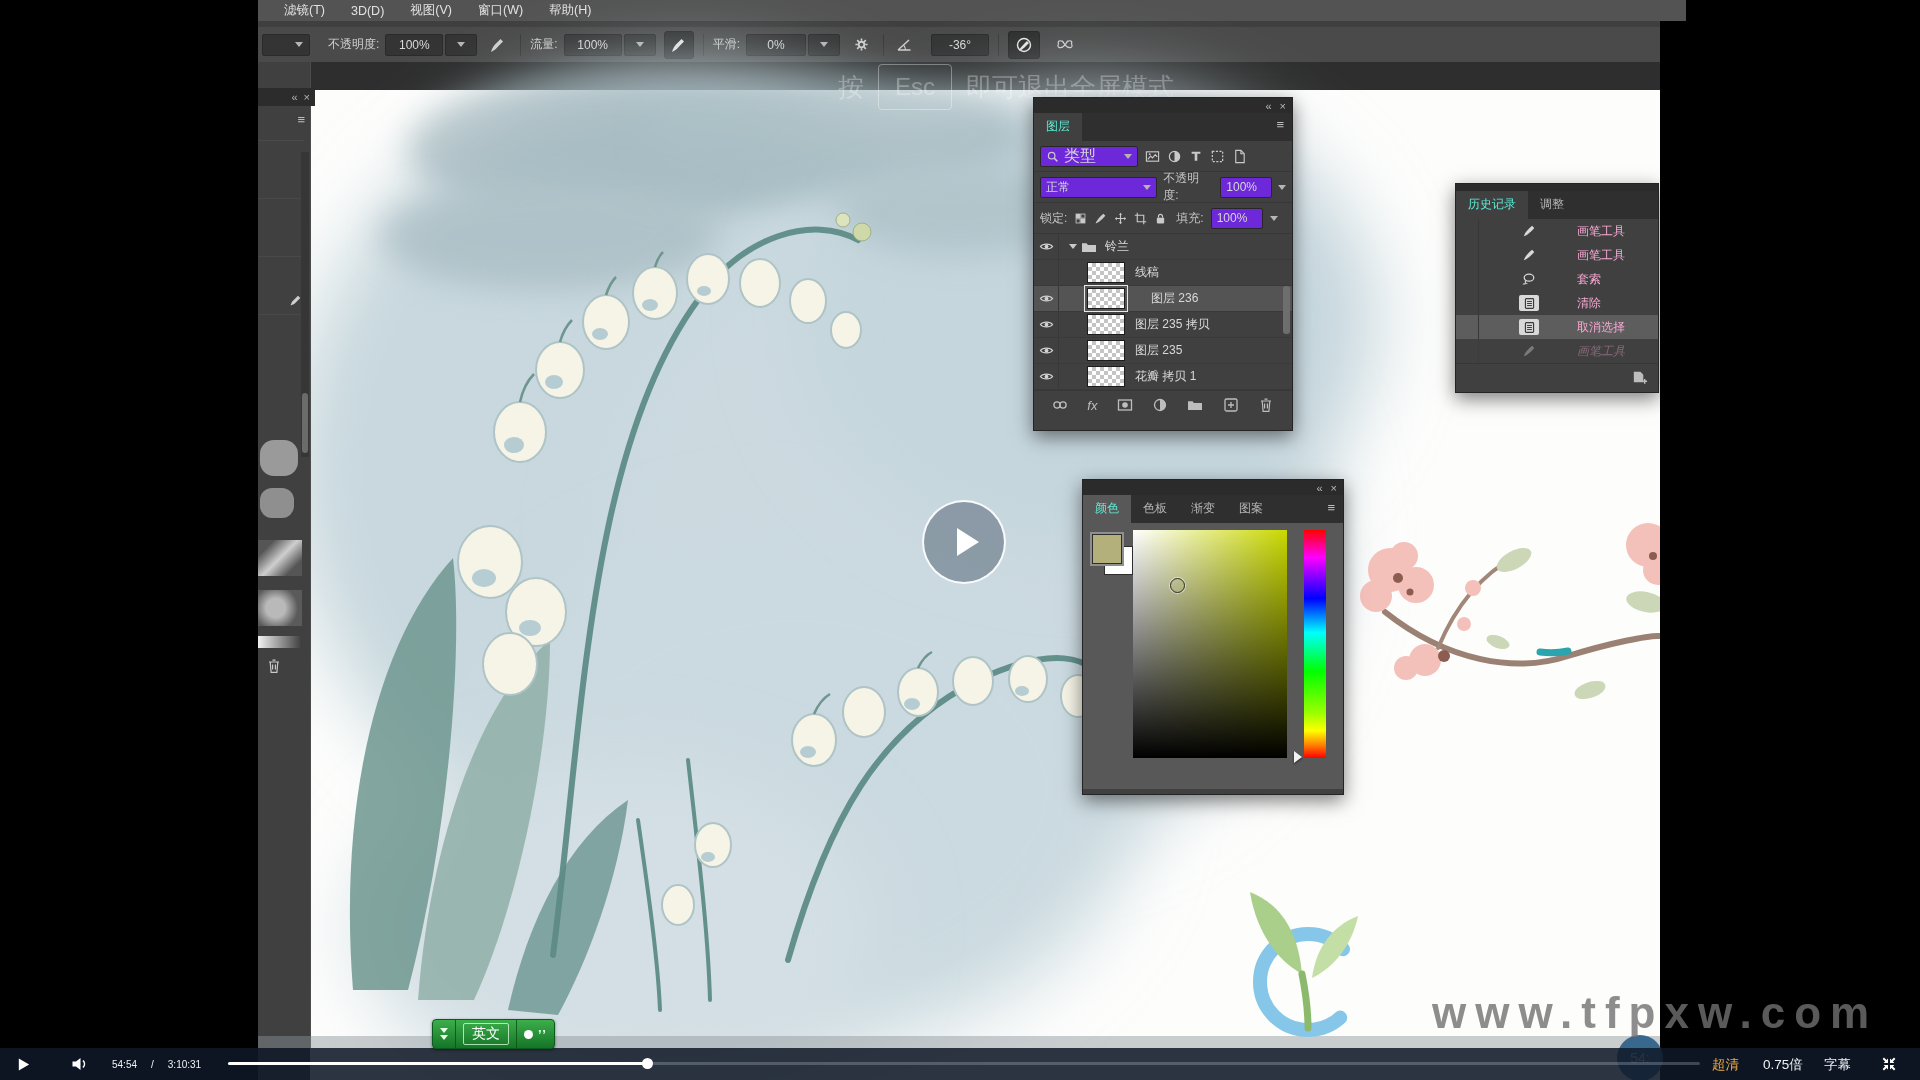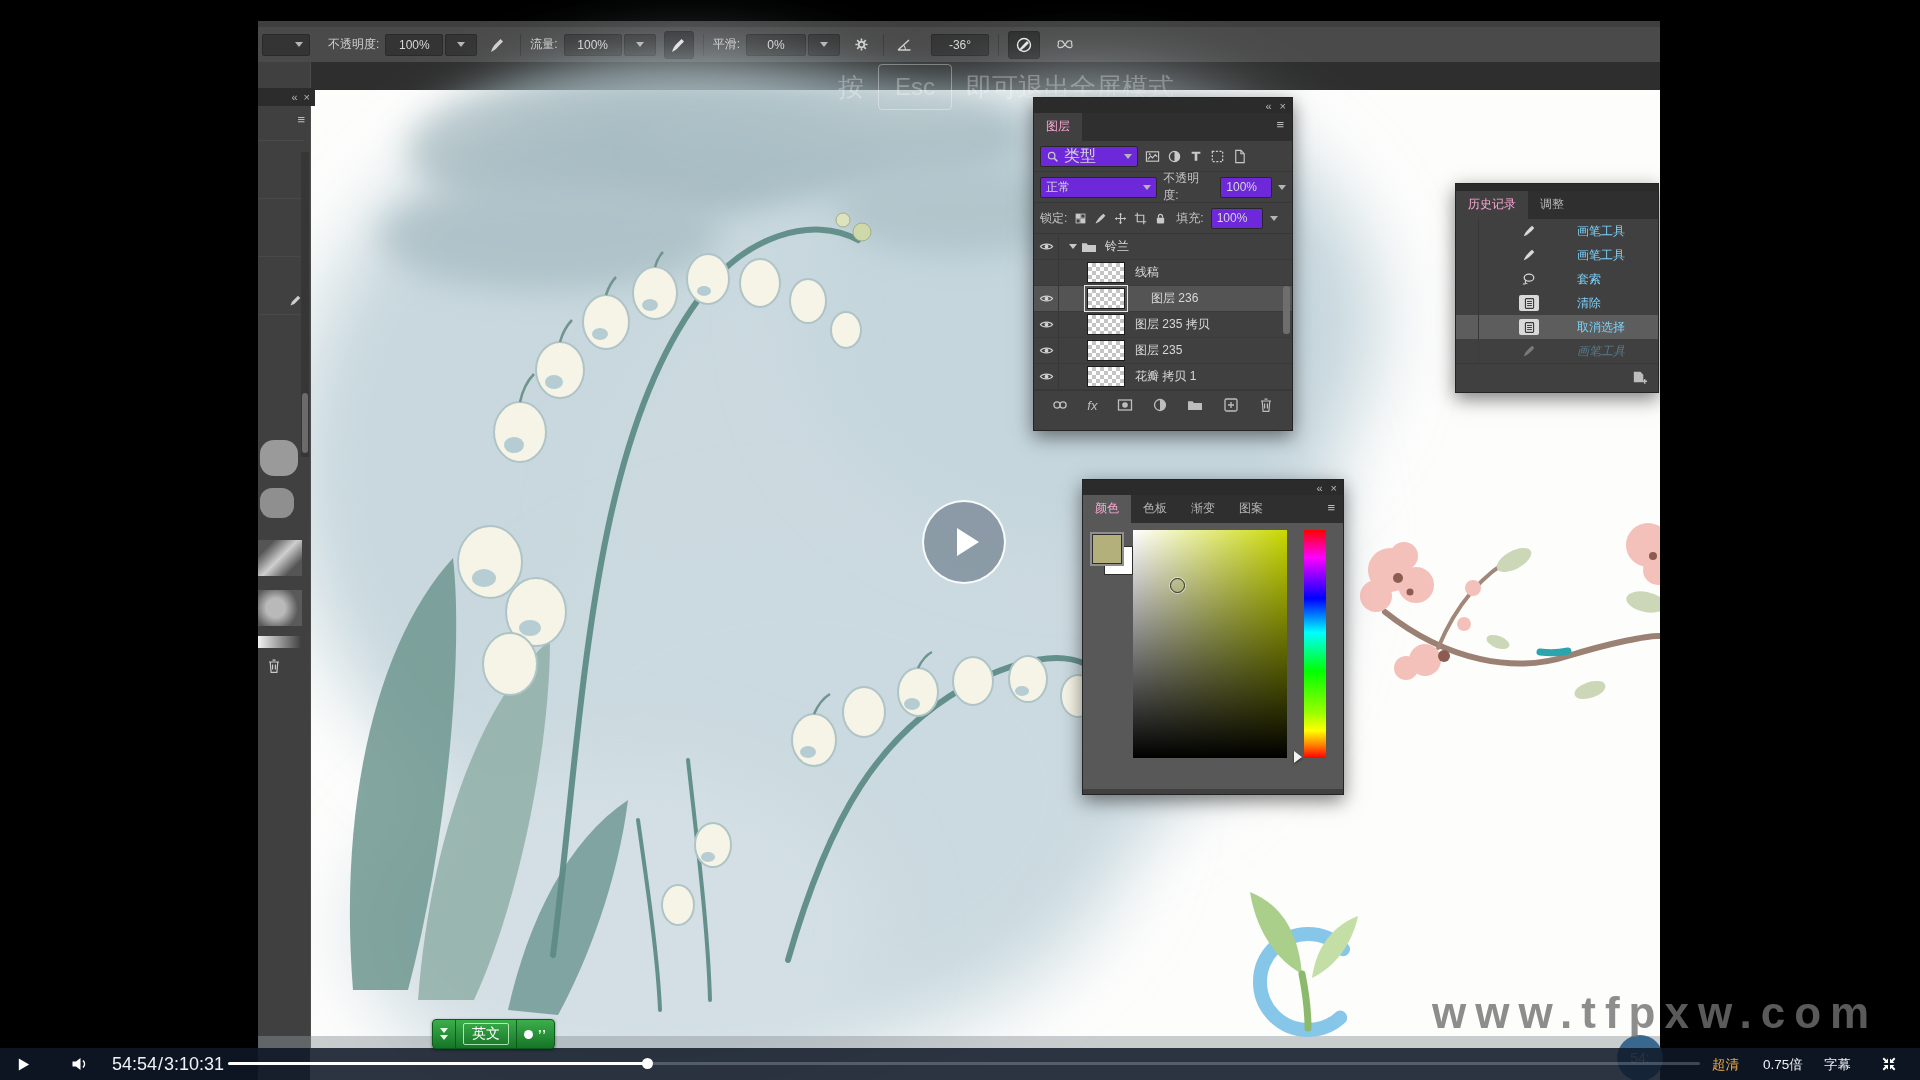--- a/index.html
+++ b/index.html
@@ -16,29 +16,29 @@
   .opt-sep{width:1px;height:22px;background:#3a3a3a;margin:0 9px;}
   .icon-btn{display:flex;align-items:center;justify-content:center;border-radius:3px;}
   .icon-btn.active{background:#2c2c2c;border:1px solid #252525;}
   
   .left-strip{left:258px;top:62px;width:52px;height:986px;background:#404040;border-right:1px solid #4c4c4c;}
   
   .panel{position:absolute;background:#404040;border:1px solid #242424;box-shadow:0 6px 18px rgba(0,0,0,.5);}
   .panel-head{height:15px;background:#2b2b2b;display:flex;justify-content:flex-end;align-items:center;gap:8px;padding:0 6px;color:#b9b9b9;font-size:11px;}
   .tabrow{background:#2f2f2f;display:flex;align-items:flex-end;color:#b5b5b5;font-size:12px;position:relative;}
   .tab{padding:5px 12px 6px;}
-  .tab.active{background:#404040;color:#f9a8d4;}
+  .tab.active{background:#404040;color:#5eead4;}
   .fieldbox{height:19px;background:#6d28d9;border:1px solid #272727;border-radius:2px;display:flex;align-items:center;padding:0 5px;gap:5px;color:#d6d6d6;}
   .lrow{display:flex;align-items:center;height:25px;border-bottom:1px solid #3a3a3a;font-size:12px;color:#d9d9d9;}
   .eyecell{width:24px;align-self:stretch;border-right:1px solid #383838;display:flex;align-items:center;justify-content:center;color:#cfcfcf;}
   .thumb{width:36px;height:19px;border:1px solid #1c1c1c;
      background-color:#fff;
      background-image:linear-gradient(45deg,#c4c4c4 25%,transparent 25%,transparent 75%,#c4c4c4 75%),linear-gradient(45deg,#c4c4c4 25%,transparent 25%,transparent 75%,#c4c4c4 75%);
      background-size:8px 8px;background-position:0 0,4px 4px;}
-  .hrow{display:flex;align-items:center;height:24px;font-size:12px;color:#7dd3fc;gap:32px;}
+  .hrow{display:flex;align-items:center;height:24px;font-size:12px;color:#f9a8d4;gap:32px;}
   .hrow .chk{width:22px;align-self:stretch;border-right:1px solid #373737;}
   .hicon{width:20px;height:16px;background:#d9d9d9;border-radius:2px;display:flex;align-items:center;justify-content:center;color:#3a3a3a;margin:0 6px 0 8px;}
   .hicon.flat{background:none;color:#d9d9d9;}
   svg.ic{display:block;}
   
   .colorbody{background:#585858;}
   
   .player-bar{left:0;top:1048px;width:1920px;height:32px;background:rgba(16,25,40,.85);display:flex;align-items:center;color:#eef2f6;font-size:13px;z-index:40;}
   
   .esc-hint{left:838px;top:64px;display:flex;align-items:center;gap:14px;color:rgba(255,255,255,.30);font-size:26px;z-index:12;}
@@ -170,20 +170,27 @@
         <path d="M9.5,13 A7.5,7.5 0 0 0 7.8,8.3" fill="none" stroke="currentColor" stroke-width="1.2"></path>
       </symbol>
 <symbol id="i-pencil" viewBox="0 0 16 16">
         <path d="M2,14 L4,9 12,1 15,4 7,12 Z" fill="currentColor"></path>
       </symbol>
 </defs>
 </svg>
 
 <div class="stage">
 
+  <div class="abs ps-menubar">
+    <span>滤镜(T)</span>
+    <span>3D(D)</span>
+    <span>视图(V)</span>
+    <span>窗口(W)</span>
+    <span>帮助(H)</span>
+  </div>
   <div class="abs ps-gap"></div>
 
   <div class="abs ps-options">
     <div class="opt-box" style="width:34px;margin-left:4px;justify-content:flex-end">
         <span class="dda"></span>
       </div>
     <span style="margin-left:18px">不透明度:</span>
     <div class="opt-box" style="width:44px;margin-left:6px">
         <span>100%</span>
       </div>
@@ -685,21 +692,21 @@
     <div style="margin-left:16px">
       <svg class="ic" width="15" height="15">
           <use href="#i-play" color="#ffffff"></use>
         </svg>
     </div>
     <div style="margin-left:40px">
       <svg class="ic" width="19" height="16">
           <use href="#i-speaker" color="#ffffff"></use>
         </svg>
     </div>
-    <div style="margin-left:22px;display:flex;gap:1px;font-size:18px">
+    <div style="margin-left:22px;display:flex;gap:14px;font-size:10px">
       <span>54:54</span>
       <span>/</span>
       <span>3:10:31</span>
     </div>
 
     <div class="abs" style="left:228px;top:14px;width:1472px;height:3px;background:rgba(210,220,230,.25);border-radius:2px">
       <div class="abs" style="left:0;top:0;width:420px;height:3px;background:#ffffff;border-radius:2px"></div>
       <div class="abs" style="left:414px;top:-4px;width:11px;height:11px;border-radius:50%;background:#ffffff"></div>
     </div>
     <div class="abs" style="left:1712px;top:8px;color:#e8aa4a;font-size:13.5px">超清</div>

